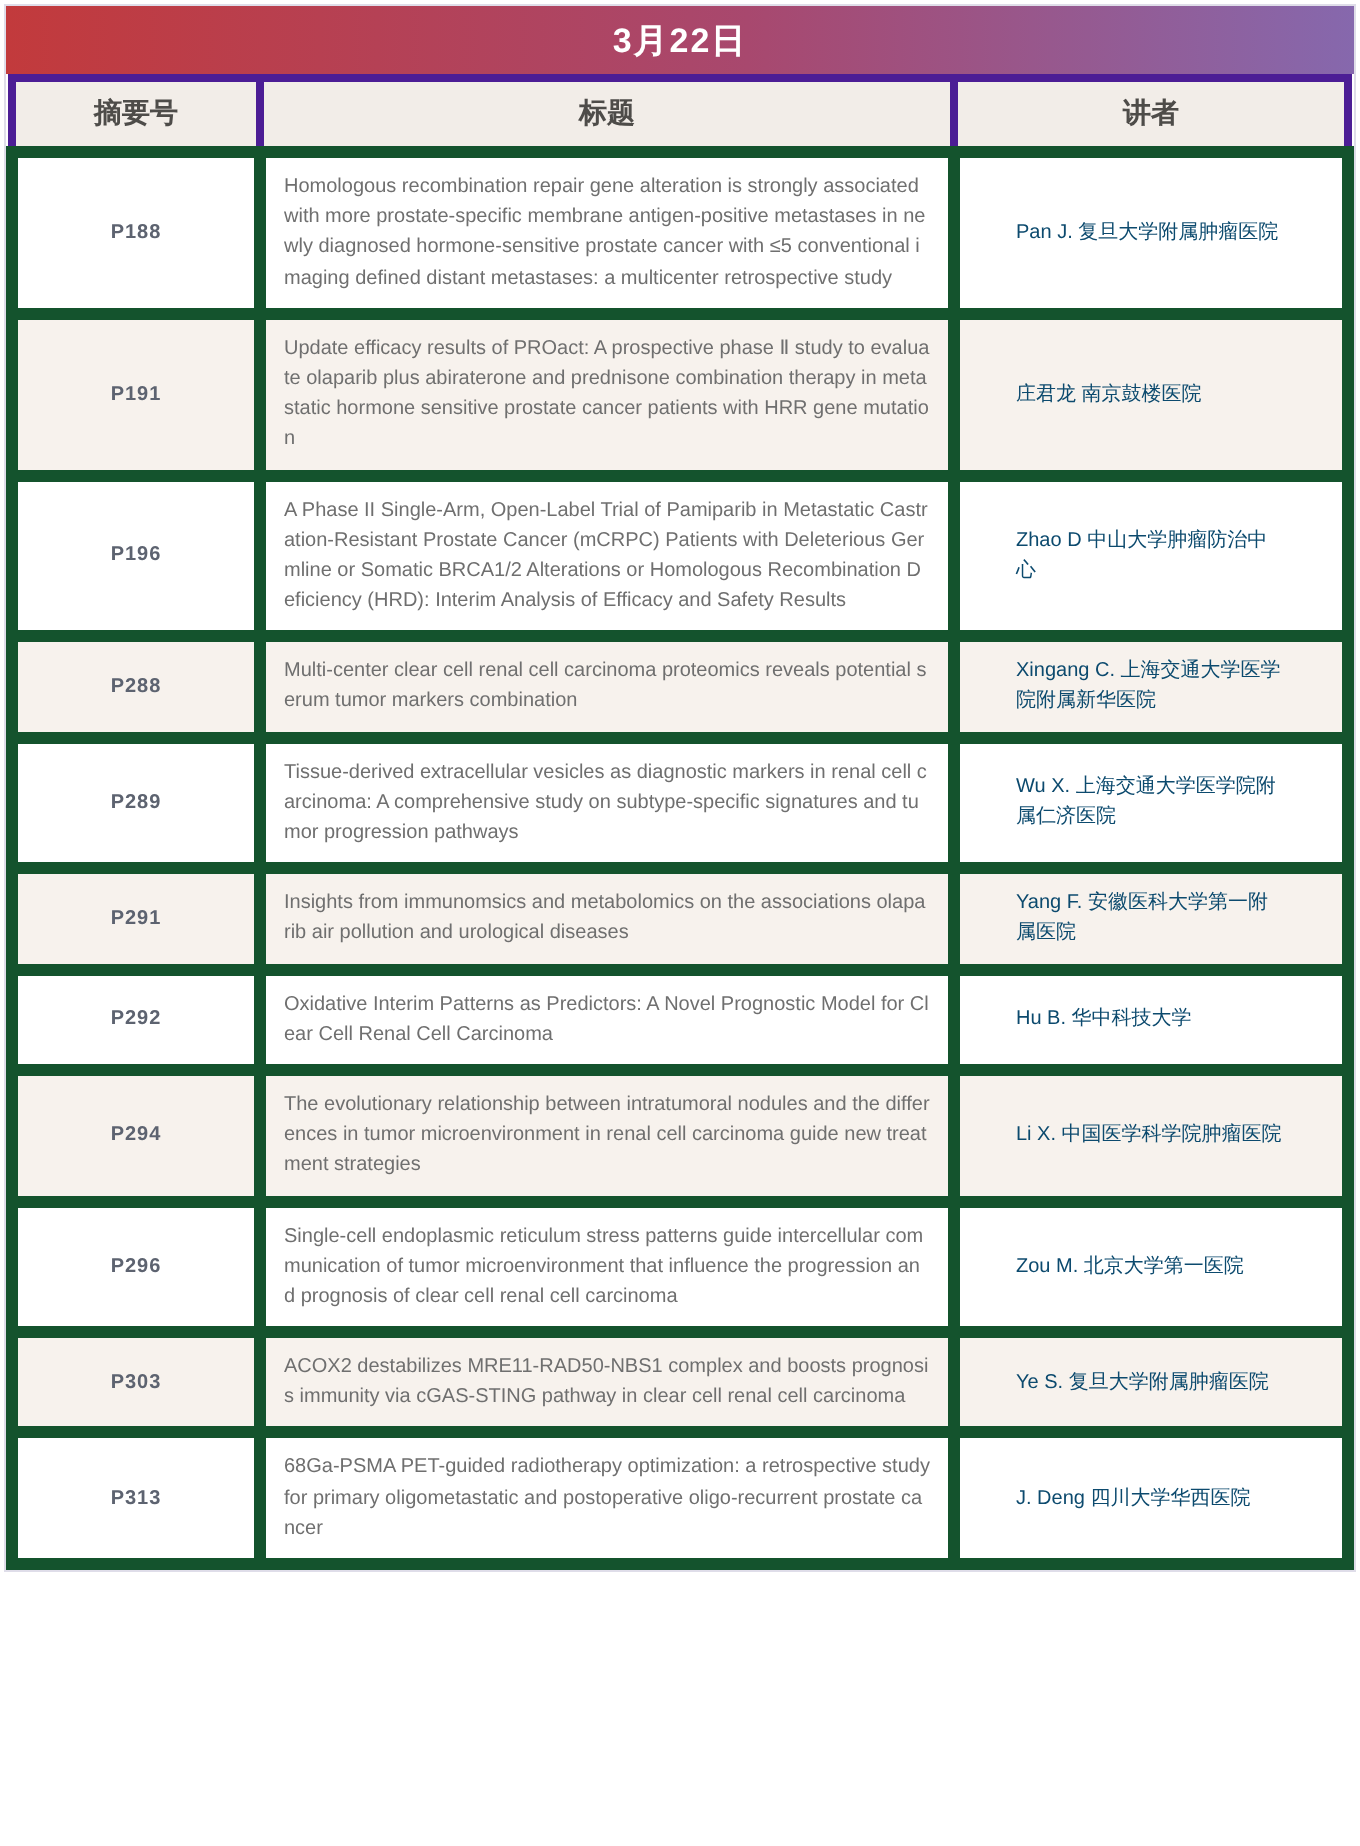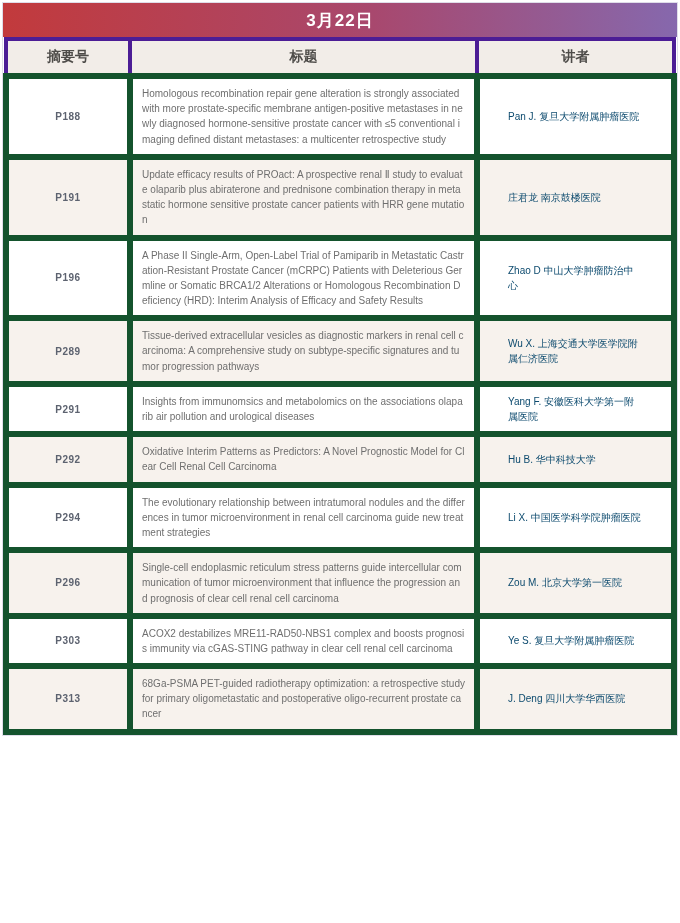--- a/index.html
+++ b/index.html
@@ -89,27 +89,32 @@
         </tr>
       </thead>
       <tbody id="rows">
           <tr>
             <td class="abs">P188</td>
             <td class="ttl">Homologous recombination repair gene alteration is strongly associated with more prostate-specific membrane antigen-positive metastases in newly diagnosed hormone-sensitive prostate cancer with ≤5 conventional imaging defined distant metastases: a multicenter retrospective study</td>
             <td class="spk">Pan J. 复旦大学附属肿瘤医院</td>
           </tr>
           <tr>
             <td class="abs">P191</td>
-            <td class="ttl">Update efficacy results of PROact: A prospective renal Ⅱ study to evaluate olaparib plus abiraterone and prednisone combination therapy in metastatic hormone sensitive prostate cancer patients with HRR gene mutation</td>
+            <td class="ttl">Update efficacy results of PROact: A prospective phase Ⅱ study to evaluate olaparib plus abiraterone and prednisone combination therapy in metastatic hormone sensitive prostate cancer patients with HRR gene mutation</td>
             <td class="spk">庄君龙 南京鼓楼医院</td>
           </tr>
           <tr>
             <td class="abs">P196</td>
             <td class="ttl">A Phase II Single-Arm, Open-Label Trial of Pamiparib in Metastatic Castration-Resistant Prostate Cancer (mCRPC) Patients with Deleterious Germline or Somatic BRCA1/2 Alterations or Homologous Recombination Deficiency (HRD): Interim Analysis of Efficacy and Safety Results</td>
             <td class="spk">Zhao D 中山大学肿瘤防治中心</td>
+          </tr>
+          <tr>
+            <td class="abs">P288</td>
+            <td class="ttl">Multi-center clear cell renal cell carcinoma proteomics reveals potential serum tumor markers combination</td>
+            <td class="spk">Xingang C. 上海交通大学医学院附属新华医院</td>
           </tr>
           <tr>
             <td class="abs">P289</td>
             <td class="ttl">Tissue-derived extracellular vesicles as diagnostic markers in renal cell carcinoma: A comprehensive study on subtype-specific signatures and tumor progression pathways</td>
             <td class="spk">Wu X. 上海交通大学医学院附属仁济医院</td>
           </tr>
           <tr>
             <td class="abs">P291</td>
             <td class="ttl">Insights from immunomsics and metabolomics on the associations olaparib air pollution and urological diseases</td>
             <td class="spk">Yang F. 安徽医科大学第一附属医院</td>

